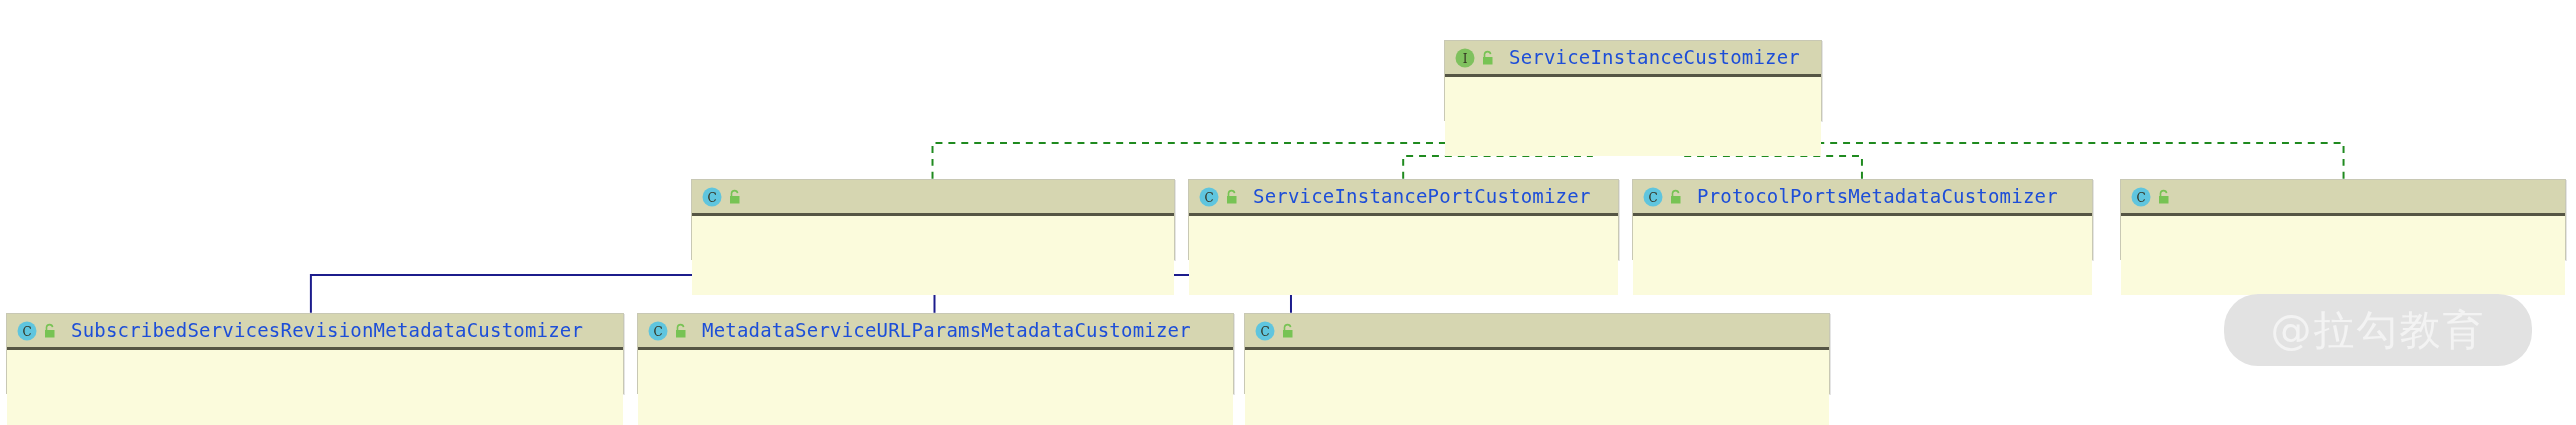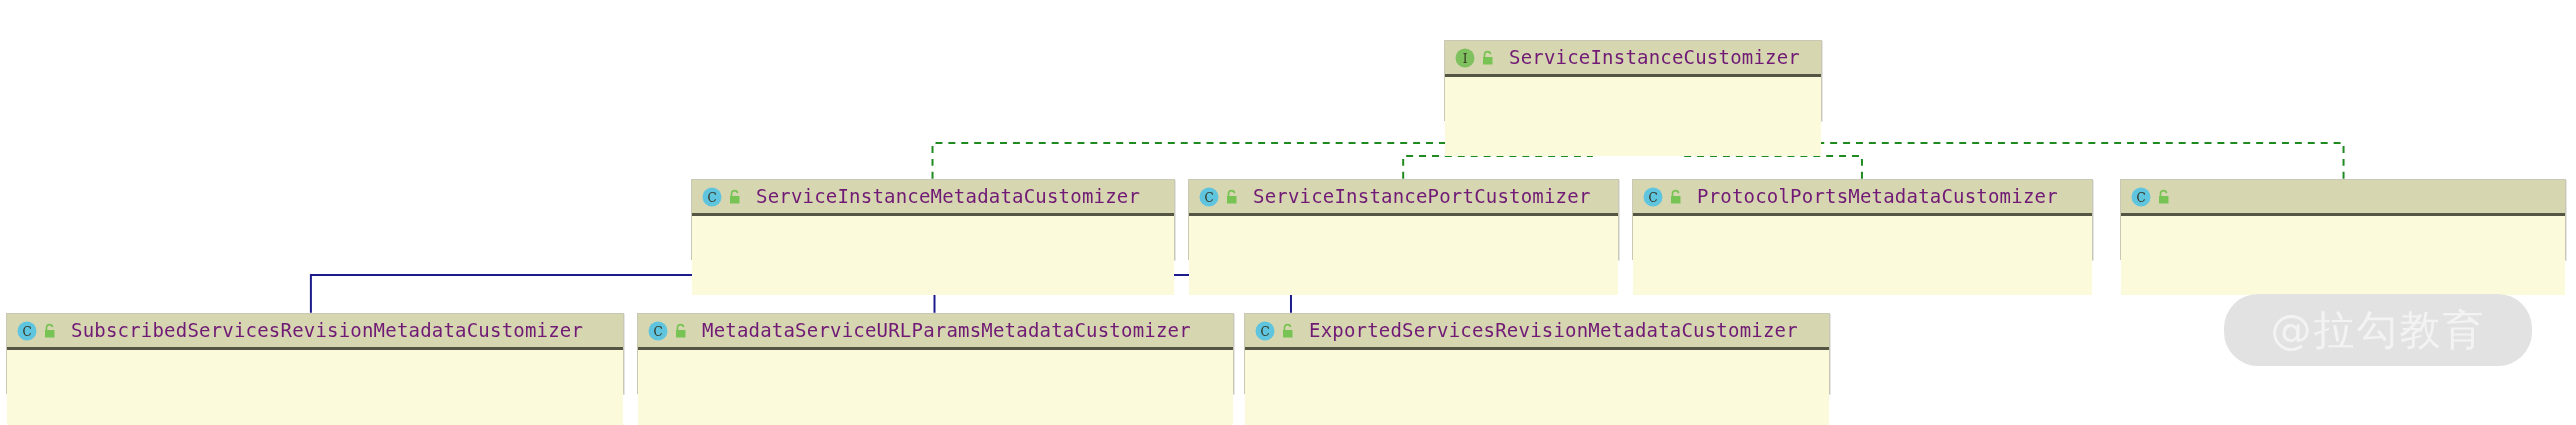--- a/index.html
+++ b/index.html
@@ -37,21 +37,21 @@
     overflow: hidden;
   }
   .uml-body {
     box-sizing: border-box;
     height: 100%;
     background: #fbfbdc;
   }
   .uml-title {
     font-size: 19px;
     line-height: 19px;
-    color: #701a75;
+    color: #1d4ed8;
     letter-spacing: 0.2px;
     margin-left: 14px;
     font-family: "DejaVu Sans Mono", "Liberation Mono", monospace;
   }
   
   .kind-icon {
     flex: 0 0 auto;
     width: 22px;
     height: 22px;
     display: block;
@@ -155,21 +155,20 @@
               <circle cx="11" cy="11" r="9.5" fill="#5fc5de"></circle>
               <text x="11" y="15.5" text-anchor="middle" font-family="DejaVu Serif, Liberation Serif, serif" font-size="12" fill="#333322">C</text>
             </svg>
           </span>
           <span>
             <svg class="lock-icon" viewBox="0 0 15 16" xmlns="http://www.w3.org/2000/svg">
               <path d="M4.5 7 V4.2 A3.1 3.1 0 0 1 10.6 4.2" fill="none" stroke="#77c354" stroke-width="1.6"></path>
               <rect x="3" y="7" width="9.5" height="7.5" fill="#77c354"></rect>
             </svg>
           </span>
-          <span class="uml-title">ServiceInstanceMetadataCustomizer</span>
         </div>
         <div class="uml-body"></div>
       </div>
       <div class="uml-node" style="left: 1188px; top: 179px; width: 431px; height: 81px;">
         <div class="uml-header">
           <span>
             <svg class="kind-icon" viewBox="0 0 22 22" xmlns="http://www.w3.org/2000/svg">
               <circle cx="11" cy="11" r="9.5" fill="#5fc5de"></circle>
               <text x="11" y="15.5" text-anchor="middle" font-family="DejaVu Serif, Liberation Serif, serif" font-size="12" fill="#333322">C</text>
             </svg>
@@ -262,21 +261,20 @@
               <circle cx="11" cy="11" r="9.5" fill="#5fc5de"></circle>
               <text x="11" y="15.5" text-anchor="middle" font-family="DejaVu Serif, Liberation Serif, serif" font-size="12" fill="#333322">C</text>
             </svg>
           </span>
           <span>
             <svg class="lock-icon" viewBox="0 0 15 16" xmlns="http://www.w3.org/2000/svg">
               <path d="M4.5 7 V4.2 A3.1 3.1 0 0 1 10.6 4.2" fill="none" stroke="#77c354" stroke-width="1.6"></path>
               <rect x="3" y="7" width="9.5" height="7.5" fill="#77c354"></rect>
             </svg>
           </span>
-          <span class="uml-title">ExportedServicesRevisionMetadataCustomizer</span>
         </div>
         <div class="uml-body"></div>
       </div>
     </div>
 
   <div class="watermark" id="watermark" style="left: 2224px; top: 294px; width: 308px; height: 72px;">
     <span class="watermark-text">@拉勾教育</span>
   </div>
 
 </div>

